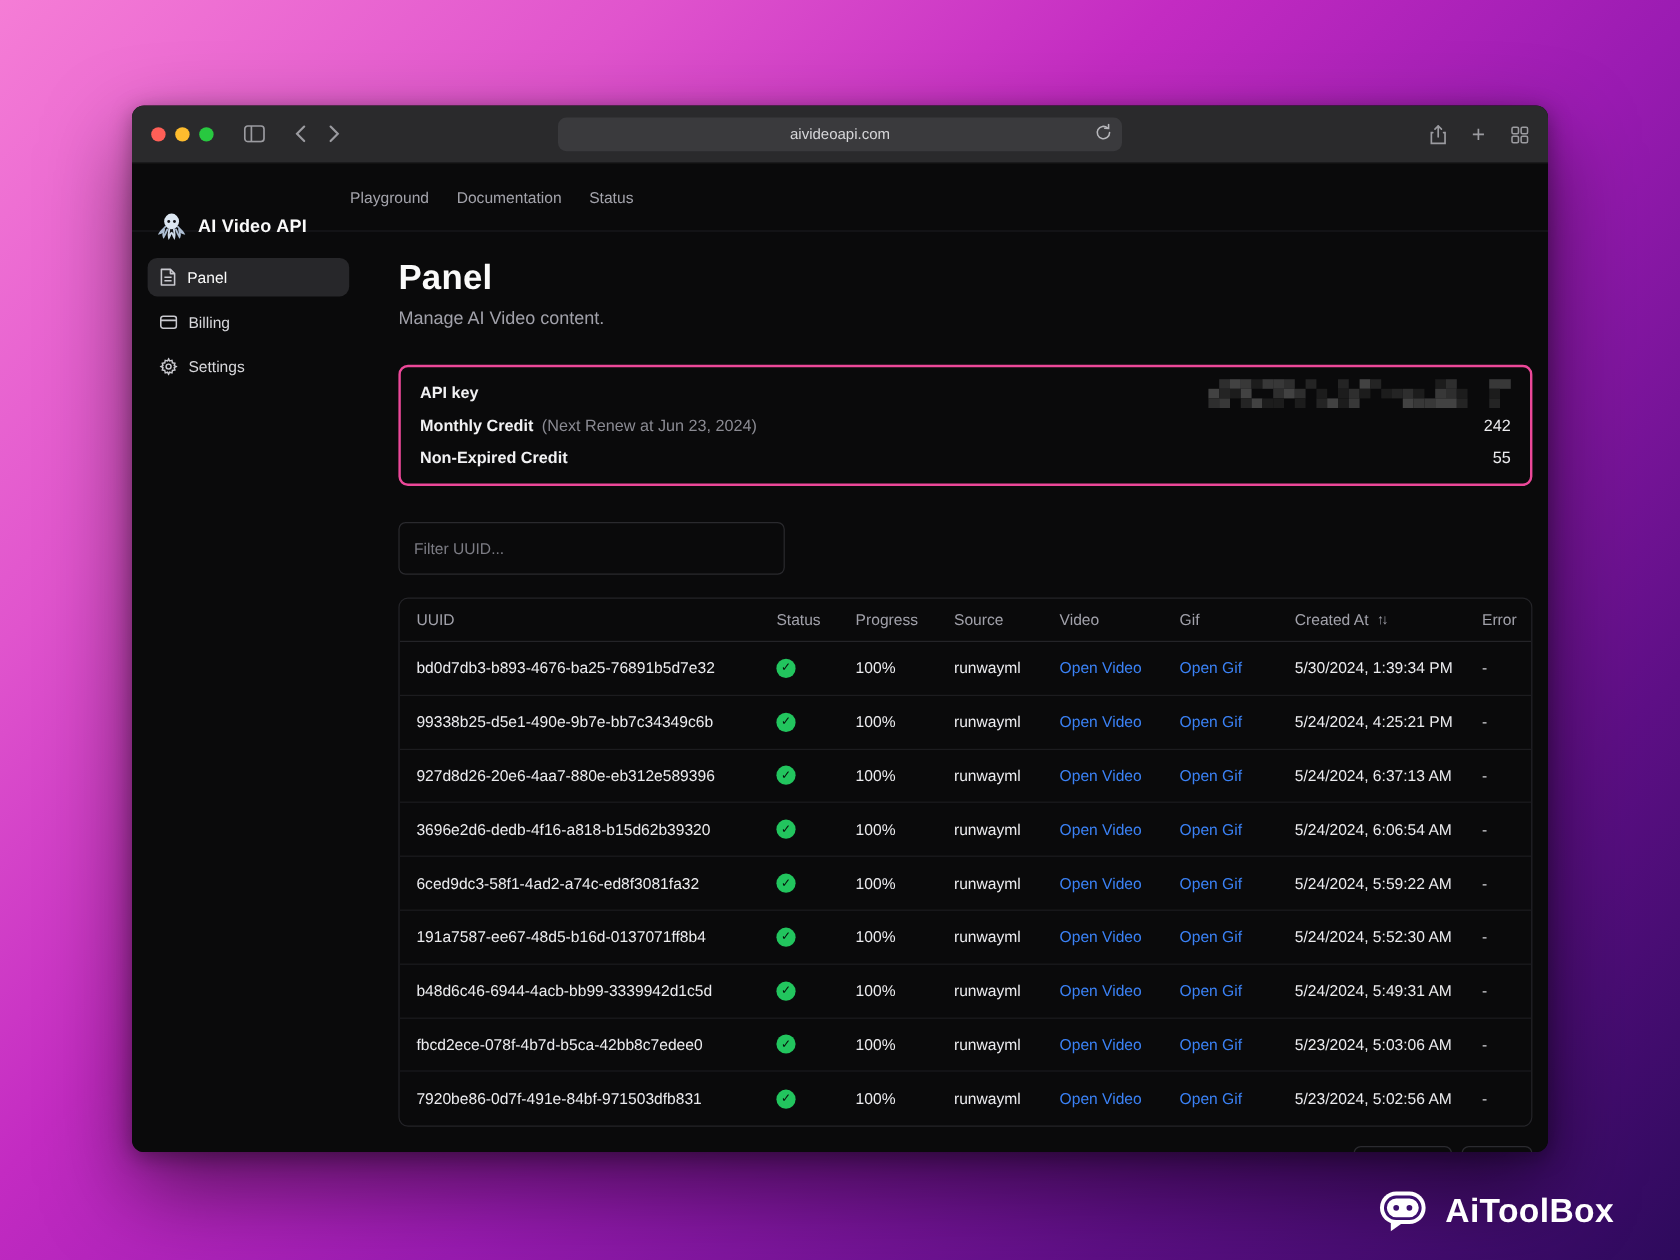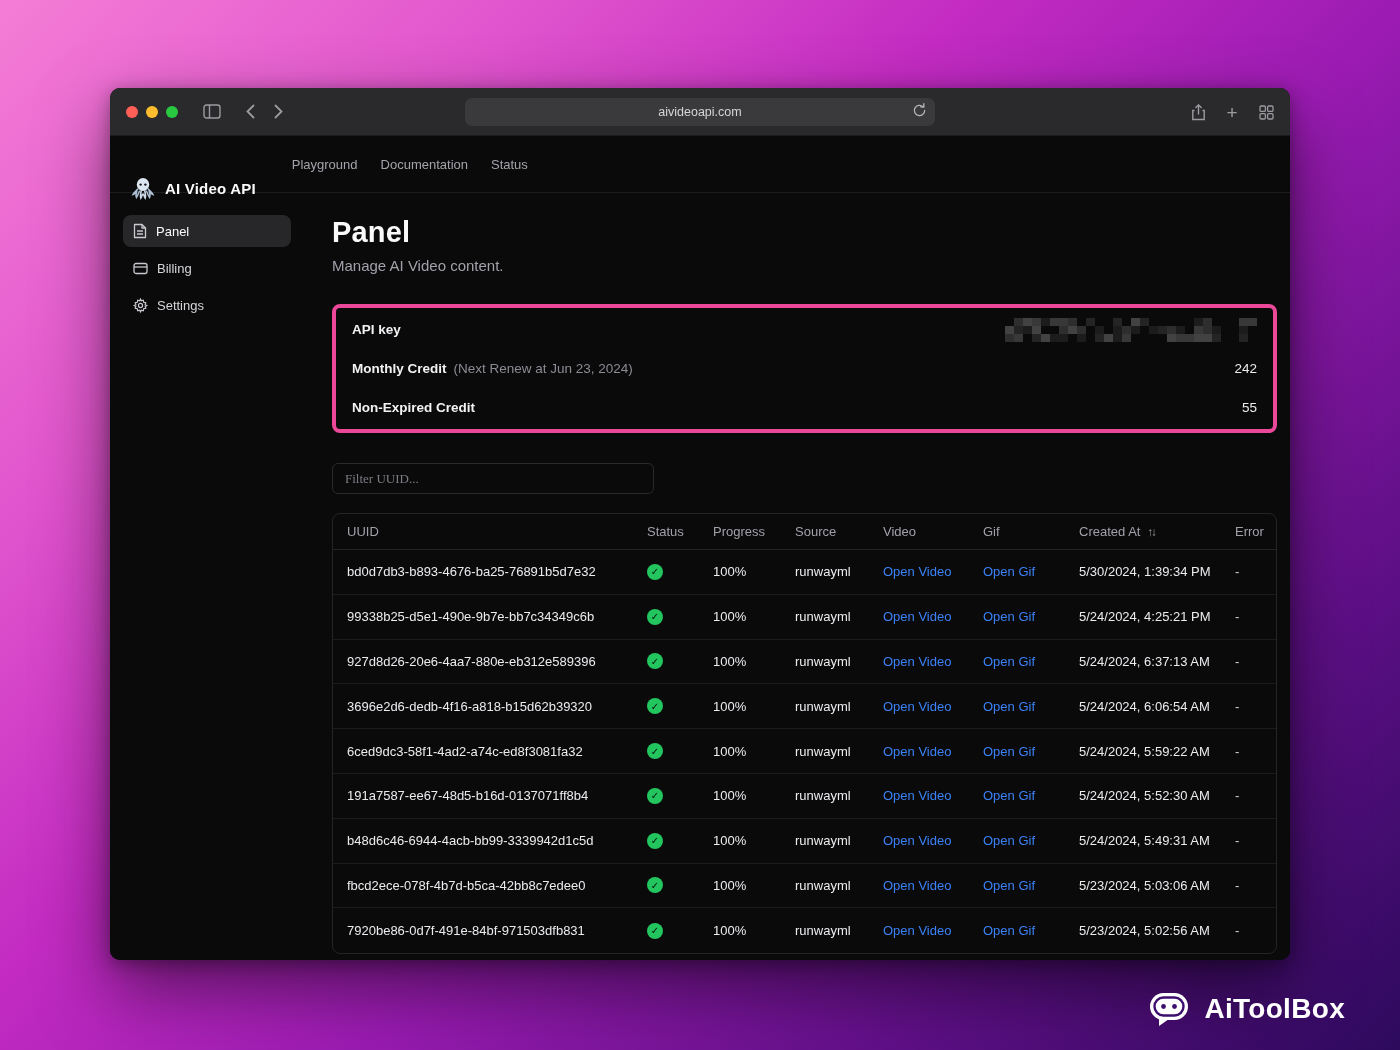--- a/index.html
+++ b/index.html
@@ -53,33 +53,33 @@
     gap:9px; padding:0 10px; margin-bottom:5px; color:#d6d6da; font-size:13px; cursor:pointer;
   }
   .side-item.active { background:#27272a; color:#fafafa; }
   .side-item .ico { display:flex; color:#c9c9cf; }
 
   .main { flex:1; padding:23px 13px 0 0; }
   .page-title { color:#fafafa; font-size:29px; font-weight:bold; letter-spacing:.2px; }
   .page-sub { color:#a1a1aa; font-size:15px; margin-top:8px; }
 
   .credit-card {
-    margin-top:30px; border:4px solid #ec4899; border-radius:8px; padding:12px 16px;
-    display:flex; flex-direction:column; gap:20px;
+    margin-top:30px; border:2px solid #ec4899; border-radius:8px; padding:12px 16px;
+    display:flex; flex-direction:column; gap:8px;
   }
   .credit-row { display:flex; align-items:center; height:19px; }
   .credit-label { color:#f2f2f4; font-size:13.5px; font-weight:bold; }
   .credit-note { color:#8b8b93; font-size:13.5px; margin-left:7px; }
   .credit-value { margin-left:auto; color:#ececef; font-size:13.5px; }
   .redacted { margin-left:auto; display:grid; grid-template-columns:repeat(28,9px); grid-auto-rows:8px; }
 
   .filter-input {
-    margin-top:30px; width:322px; height:31px; background:transparent;
+    margin-top:30px; width:322px; height:44px; background:transparent;
     border:1px solid #2a2a2e; border-radius:6px; color:#e4e4e7; font-size:13px;
-    padding:0 12px; outline:none; font-family:Liberation Serif, serif;
+    padding:0 12px; outline:none; font-family:Liberation Sans, sans-serif;
   }
   .filter-input::placeholder { color:#7c7c84; }
 
   .table { margin-top:19px; border:1px solid #242428; border-radius:8px; overflow:hidden; }
   .trow {
     display:grid; grid-template-columns:300px 66px 82px 88px 100px 96px 156px 1fr;
     align-items:center;
   }
   .trow > div { padding-left:14px; }
   .thead { height:36px; border-bottom:1px solid #242428; color:#a1a1aa; font-size:13px; }

